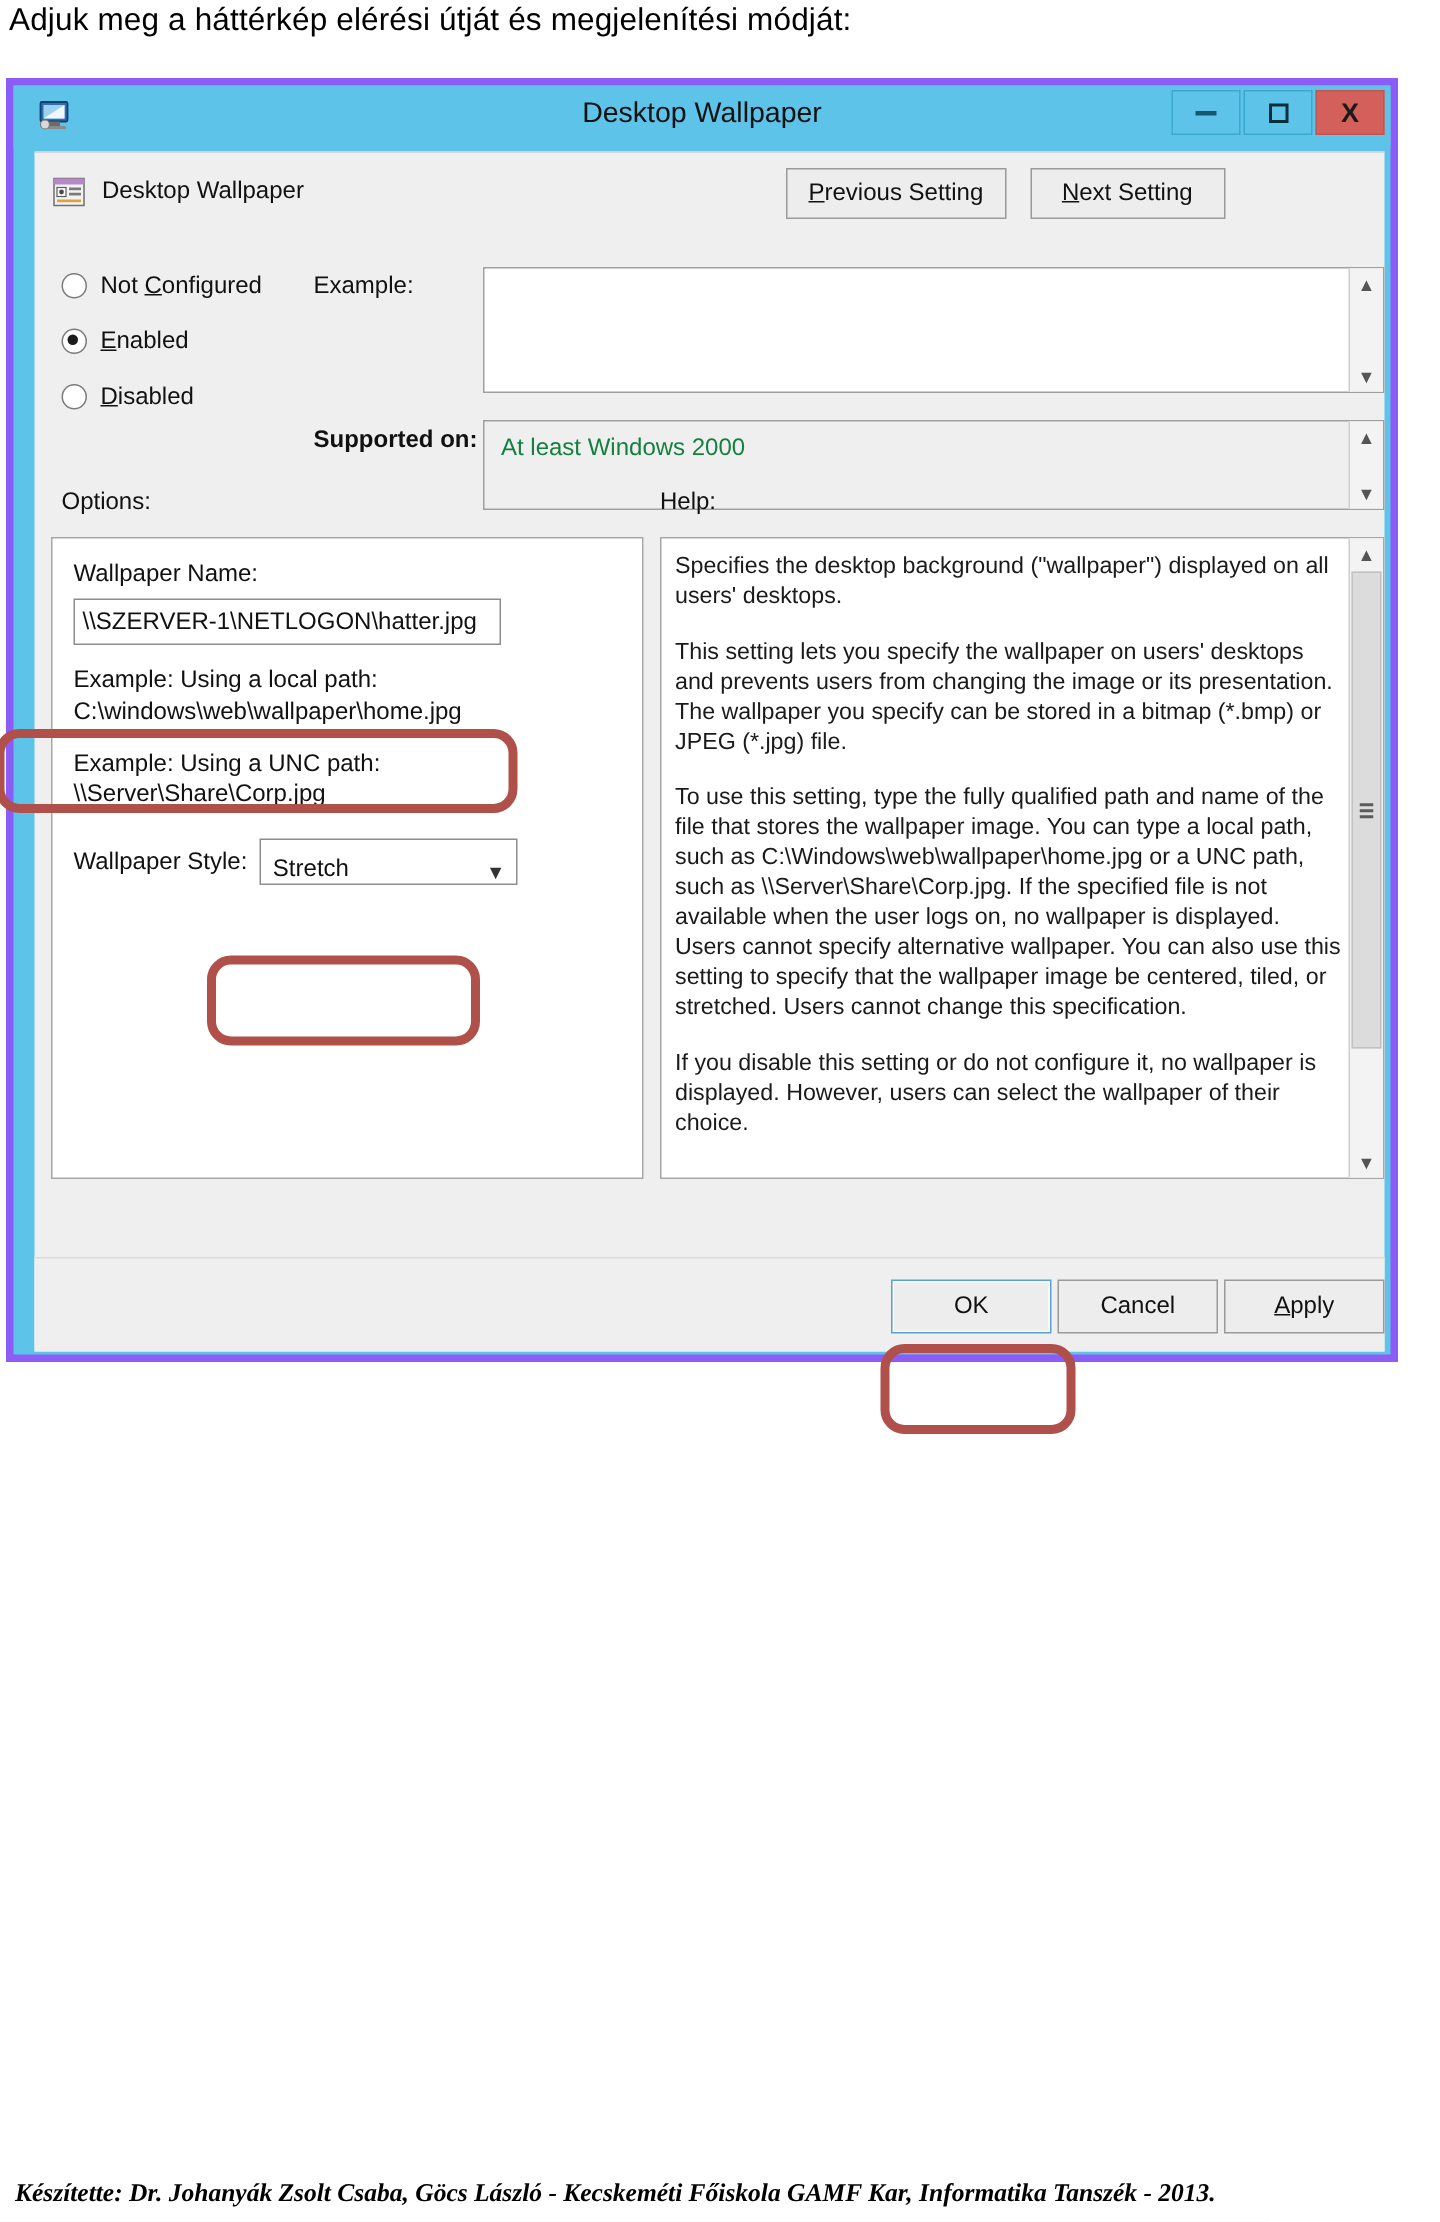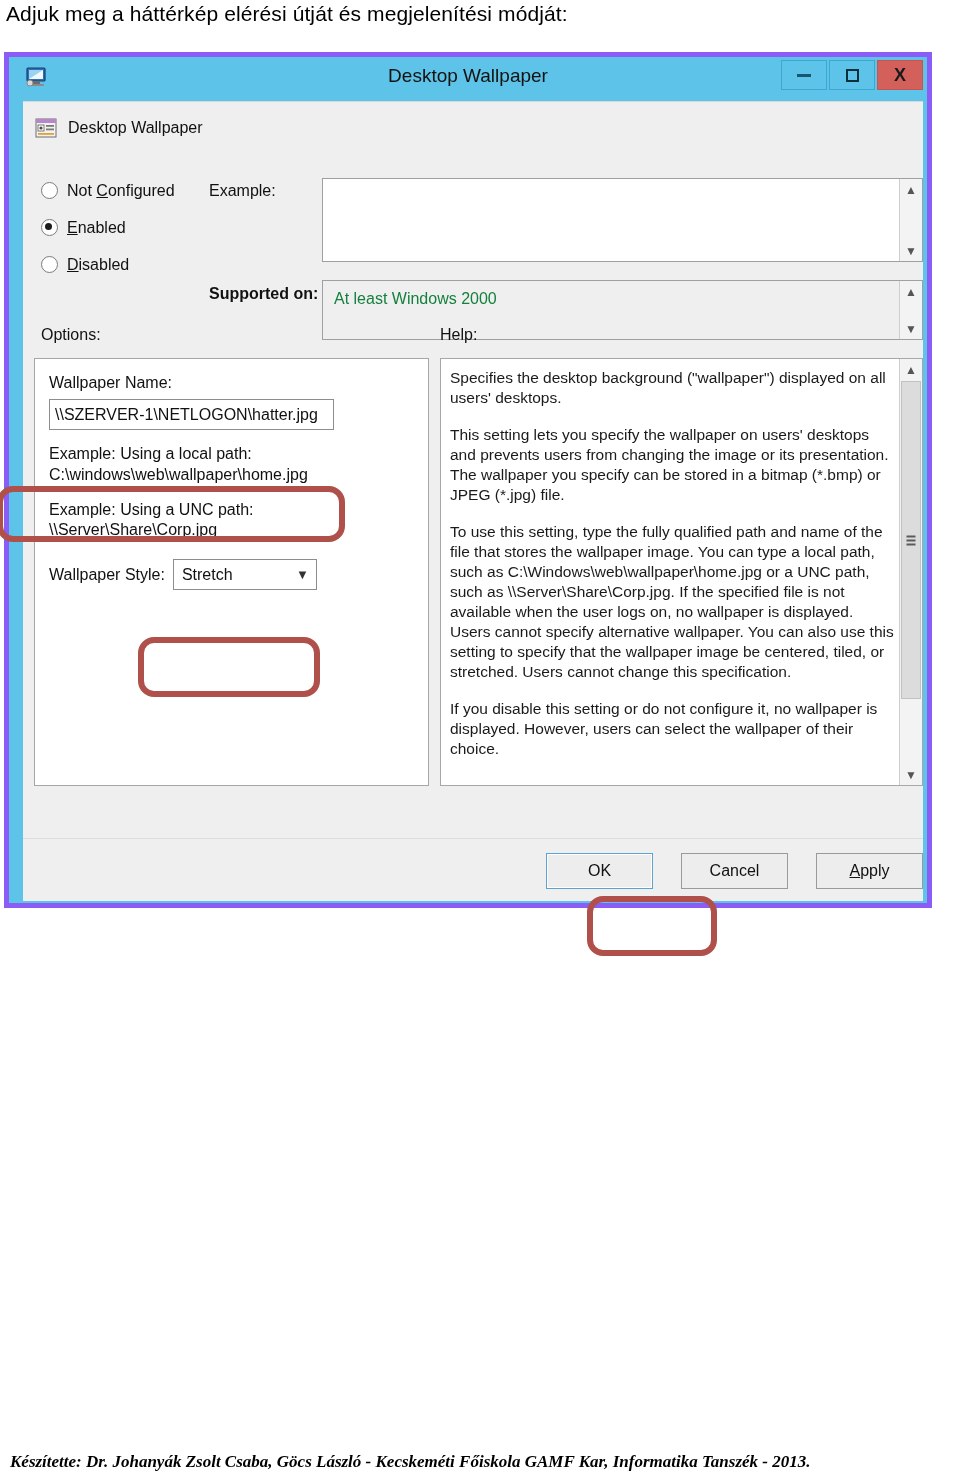--- a/index.html
+++ b/index.html
@@ -309,27 +309,27 @@
     margin-top: 14px;
   }
   .style-row {
     display: flex;
     align-items: center;
     gap: 8px;
     margin-top: 18px;
   }
   .style-label { font-size: 16px; color: #111; white-space: nowrap; }
   .combo {
-    width: 144px;
+    width: 172px;
     height: 31px;
     border: 1px solid #8d8d8d;
     background: #fff;
     box-sizing: border-box;
     display: flex;
-    align-items: center;
+    align-items: flex-end;
     justify-content: space-between;
     padding: 0 7px 0 8px;
     font-size: 16px;
     color: #111;
     gap: 34px;
   }
   .combo .chev { color: #333; font-size: 13px; }
 
   .help-inner {
     position: absolute;
@@ -354,21 +354,21 @@
     bottom: 0;
     height: 62px;
     background: #efeff0;
     border-top: 1px solid #dcdcdc;
   }
   .footer-btns {
     position: absolute;
     right: 0px;
     top: 14px;
     display: flex;
-    gap: 28px;
+    gap: 4px;
   }
   .btn.dlg {
     width: 107px;
     text-align: center;
     padding: 8px 0;
     font-size: 16px;
   }
   .btn.dlg.default {
     border: 1px solid #5ba3d0;
     box-shadow: inset 0 0 0 1px #ffffff;
@@ -439,20 +439,24 @@
             <rect x="2" y="3" width="20" height="18" fill="#f2f2f2" stroke="#6f6f6f" stroke-width="1"></rect>
             <rect x="2" y="3" width="20" height="4" fill="#b887c9"></rect>
             <rect x="4" y="9" width="6" height="6" fill="#ffffff" stroke="#5a5a5a" stroke-width="0.8"></rect>
             <circle cx="7" cy="12" r="1.6" fill="#4a4a4a"></circle>
             <rect x="12" y="9" width="8" height="1.8" fill="#7a7a7a"></rect>
             <rect x="12" y="12.5" width="8" height="1.8" fill="#7a7a7a"></rect>
             <rect x="4" y="17" width="16" height="1.8" fill="#e0a03c"></rect>
           </svg>
         </span>
         <span class="setting-name">Desktop Wallpaper</span>
+      </div>
+      <div class="nav-buttons">
+        <button class="btn nav"><u>P</u>revious Setting</button>
+        <button class="btn nav"><u>N</u>ext Setting</button>
       </div>
     </div>
 
     <div class="state-area">
       <div class="radio-list">
         <label class="radio-row">
           <span class="radio"></span>
           <span>Not <u>C</u>onfigured</span>
         </label>
         <label class="radio-row">

